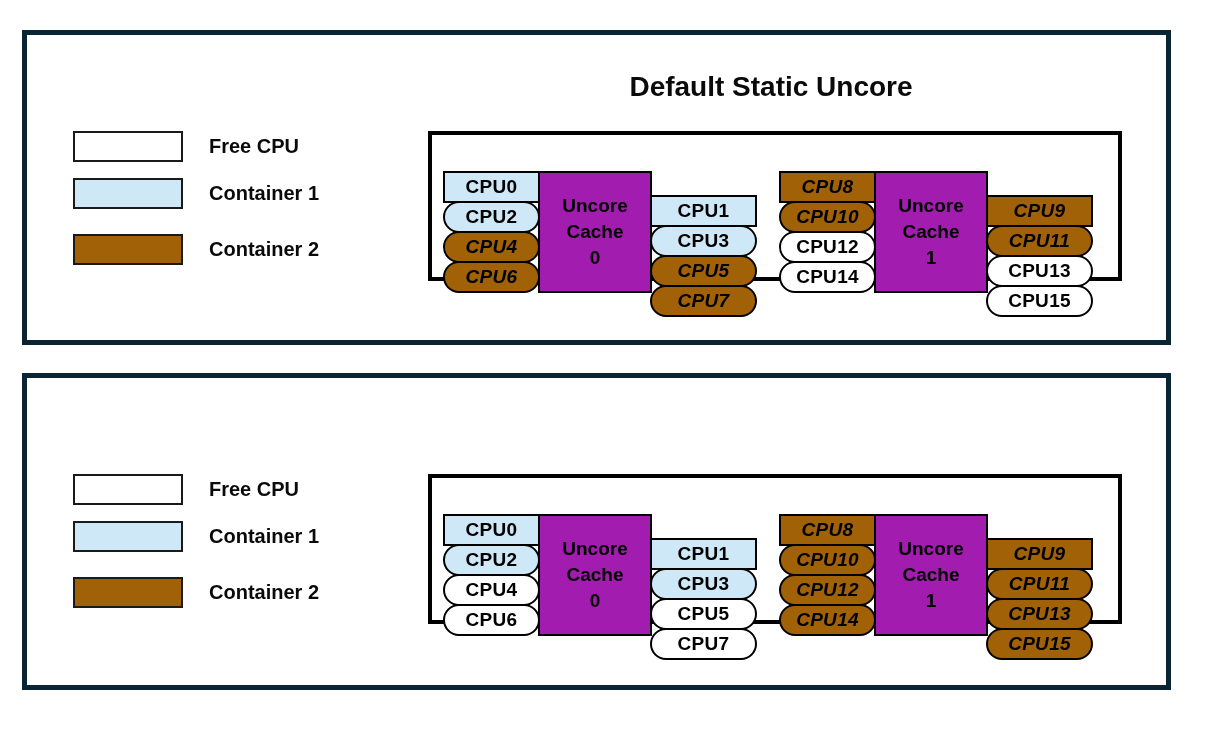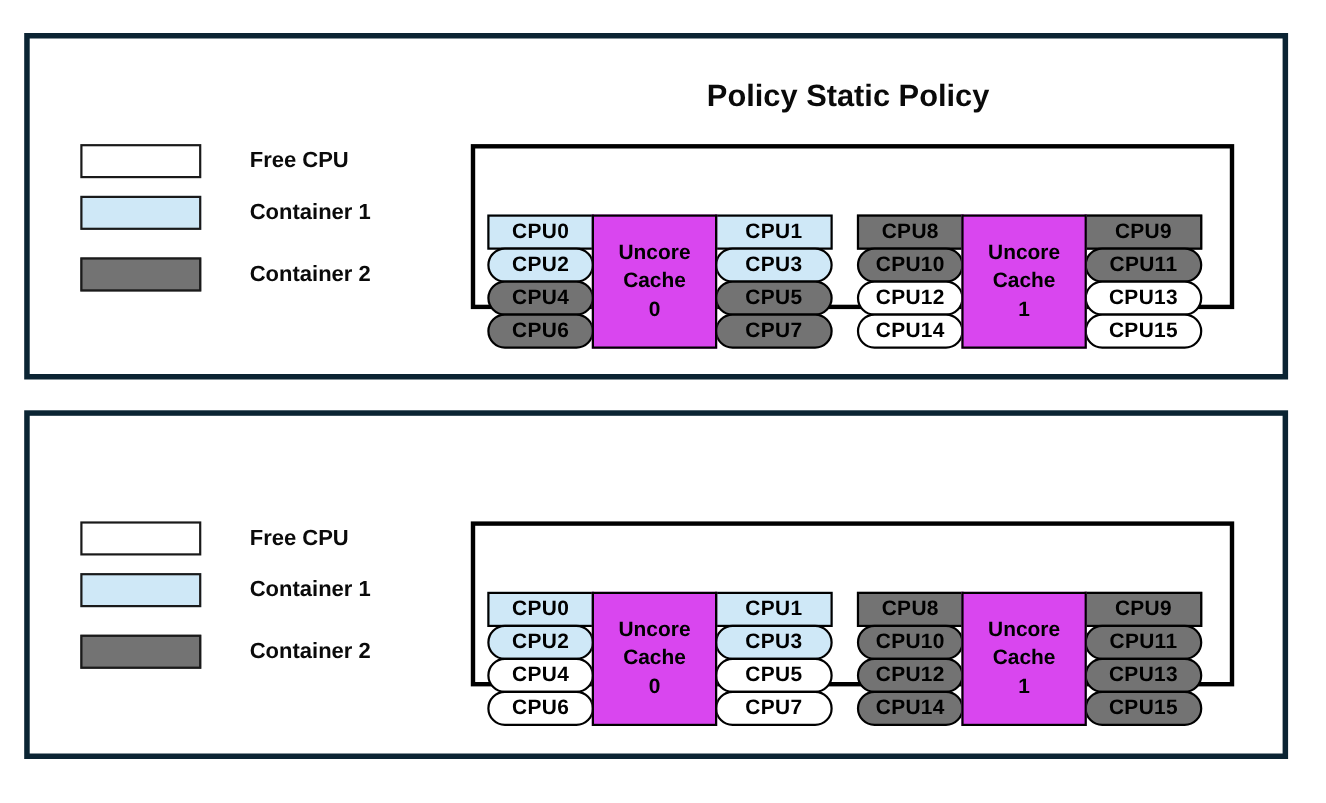--- a/index.html
+++ b/index.html
@@ -15,69 +15,69 @@
   .panel--top { top:30px; height:315px; }
   .panel--bottom { top:373px; height:317px; }
 
   .panel-title {
     position:absolute; font-weight:bold; color:#0a0a0a;
     text-align:center; white-space:nowrap;
   }
   .panel--top .panel-title { top:36px; left:393px; width:702px; font-size:28px; }
   .panel--bottom .panel-title { top:40px; left:299px; width:700px; font-size:26px; letter-spacing:-0.3px; }
 
-  .legend-row { position:absolute; left:46px; display:flex; align-items:center; gap:44px; }
+  .legend-row { position:absolute; left:46px; display:flex; align-items:center; gap:26px; }
   .legend-row--0 { top:96px; }
   .legend-row--1 { top:143px; }
   .legend-row--2 { top:199px; }
   .legend-swatch {
     width:110px; height:31px; border:2px solid #1a1a1a; box-sizing:border-box;
     background:#ffffff;
   }
   .legend-label { font-size:20px; font-weight:bold; color:#0a0a0a; white-space:nowrap; }
 
   .diagram {
     position:absolute; left:401px; top:96px; width:694px; height:150px;
     border:4px solid #000; box-sizing:border-box; background:#ffffff;
     display:flex; align-items:flex-start; gap:22px;
     padding:12px 0 0 11px;
   }
-  .cache-group { display:flex; align-items:flex-end; }
+  .cache-group { display:flex; align-items:center; }
   .cpu-col { display:flex; flex-direction:column; }
   .cpu-col--left  { width:97px; }
   .cpu-col--right { width:107px;margin-top:48px; }
   .cpu-cell {
     height:32px; border:2px solid #000; box-sizing:border-box;
     display:flex; align-items:center; justify-content:center;
     font-size:19px; font-weight:bold; letter-spacing:0.3px;
     background:#ffffff; position:relative;
   }
   .cpu-cell + .cpu-cell { margin-top:-2px;border-radius:16px; }
 
   .cache-block {
     width:114px; height:122px; border:2px solid #000; box-sizing:border-box;
     margin-left:-2px; margin-right:-2px;
-    background:#d946ef;
+    background:#a21caf;
     display:flex; flex-direction:column; align-items:center; justify-content:center;
     font-size:19px; font-weight:bold; line-height:26px; text-align:center;
     z-index:1;
   }
 
   
   [data-fill="free"]       { background:#ffffff; }
   [data-fill="container1"] { background:#cfe8f7; }
-  [data-fill="container2"] { background:#737373; }
+  [data-fill="container2"] { background:#a16207;font-style:italic; }
 </style>
 </head>
 <body>
 
 <div id="canvas">
 
   <div class="panel panel--top">
-    <div class="panel-title">Policy Static Policy</div>
+    <div class="panel-title">Default Static Uncore</div>
 
     <div class="legend-row legend-row--0">
       <div class="legend-swatch" data-fill="free"></div>
       <div class="legend-label">Free CPU</div>
     </div>
     <div class="legend-row legend-row--1">
       <div class="legend-swatch" data-fill="container1"></div>
       <div class="legend-label">Container 1</div>
     </div>
     <div class="legend-row legend-row--2">

